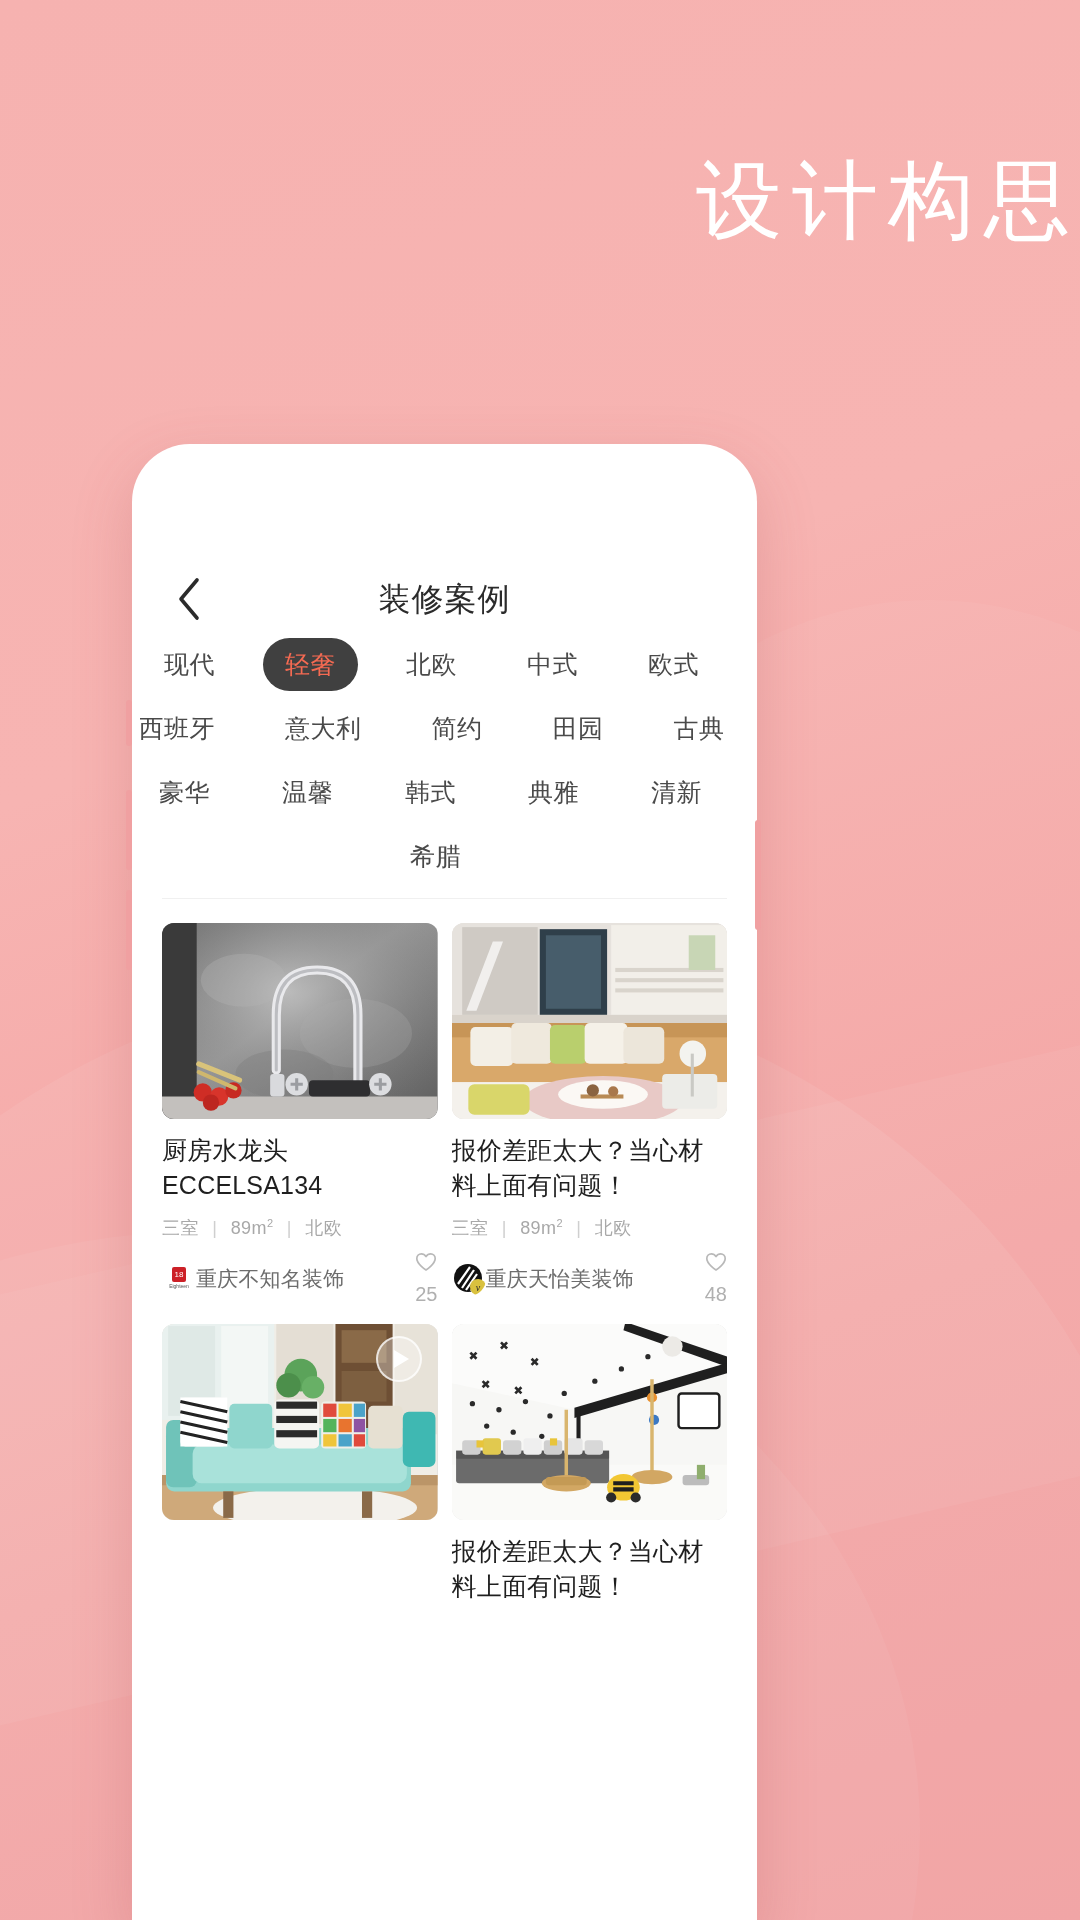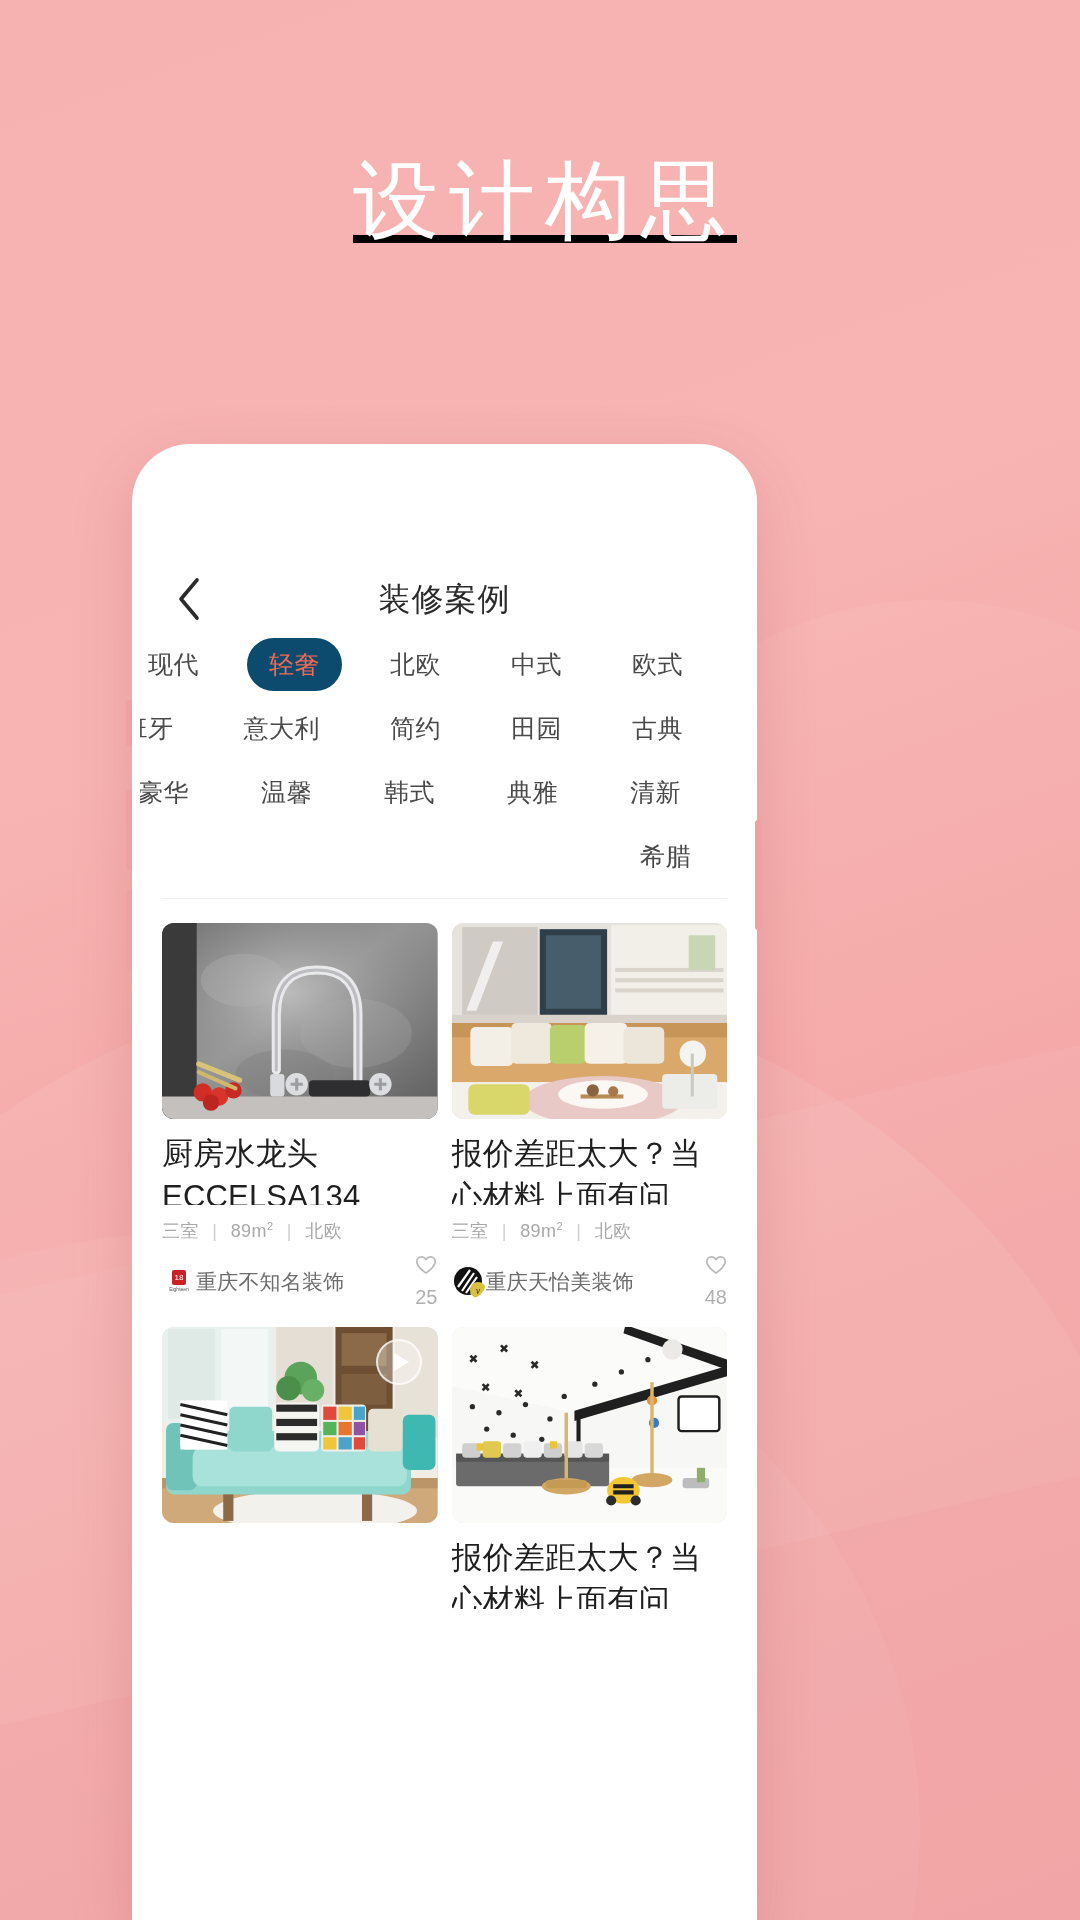--- a/index.html
+++ b/index.html
@@ -45,23 +45,22 @@
     left: -200px; top: 1150px;
     width: 1700px; height: 420px;
     background: rgba(255,255,255,0.05);
     transform: rotate(-13deg);
   }
 
   
   .headline {
     position: absolute;
     top: 150px; left: 0; right: 0;
-    text-align: center;
+    text-align: right;
     z-index: 5;
-    text-decoration: underline;
   }
   .headline .title {
     color: #ffffff;
     font-size: 86px;
     line-height: 1.18;
     letter-spacing: 10px;
     font-weight: 400;
     text-indent: 10px;
   }
   .headline .subtitle {
@@ -132,35 +131,35 @@
     pointer-events: none;
   }
 
   
   .tag-area {
     padding: 10px 18px 4px 18px;
   }
   .tag-row {
     display: flex;
     align-items: center;
-    justify-content: flex-end;
+    justify-content: center;
     height: 64px;
     gap: 0;
   }
   .tag {
     font-size: 25px;
     color: #4a4a4a;
     padding: 10px 22px;
     border-radius: 30px;
     white-space: nowrap;
     letter-spacing: 0.5px;
     cursor: pointer;
   }
   .tag.selected {
-    background: #0c4a6e;
+    background: #404040;
     color: #f56a52;
   }
   .row-1 .tag { margin-right: 26px; }
   .row-2 .tag { margin-right: 26px; }
   .row-3 .tag { margin-right: 28px; }
   .row-4 .tag { margin-right: 16px; }
   .row-5 .tag { margin-right: 18px; }
 
   
   .divider {
@@ -195,21 +194,21 @@
   }
   .play-badge .tri {
     width: 0; height: 0;
     border-left: 15px solid #ffffff;
     border-top: 9px solid transparent;
     border-bottom: 9px solid transparent;
     margin-left: 5px;
   }
   .card-title {
     margin-top: 14px;
-    font-size: 31px;
+    font-size: 25px;
     line-height: 1.38;
     color: #1f1f1f;
     letter-spacing: 0.2px;
     max-height: 72px;
     overflow: hidden;
   }
   .card-meta {
     margin-top: 14px;
     font-size: 18px;
     color: #a8a8a8;

